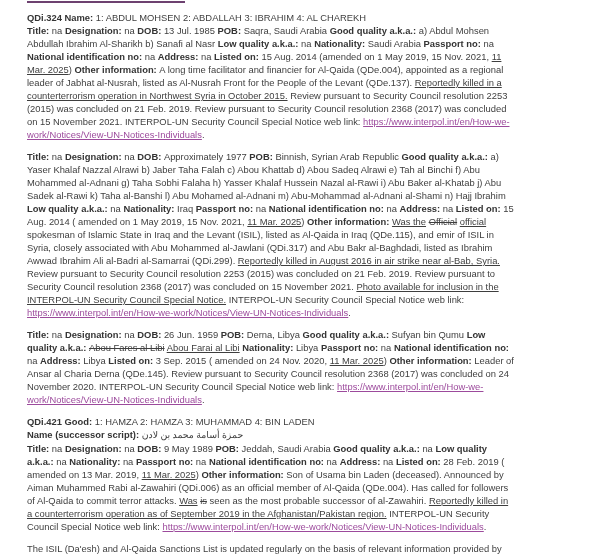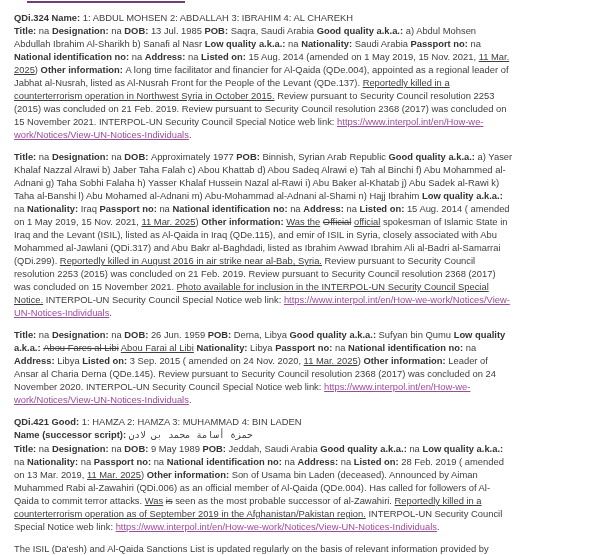--- a/index.html
+++ b/index.html
@@ -4,41 +4,41 @@
 <style>
   * { box-sizing: border-box; }
   html, body { margin: 0; padding: 0; background: #ffffff; }
   body {
     width: 600px; height: 555px; overflow: hidden;
     font-family: "Liberation Sans", "DejaVu Sans", sans-serif;
   }
   .page {
     position: relative;
     width: 540px; height: 555px;
-    padding: 11px 26px 0 14px;
+    padding: 11px 26px 0 27px;
     font-size: 9.4px;
     line-height: 13px;
     color: var(--body-text, #3e3e3e);
     letter-spacing: 0px;
   }
   .cut-underline {
     position: absolute;
     top: 1px; left: 27px;
     width: 158px; height: 2px;
     background: var(--cut-underline, #6d4170);
   }
   .entry { margin: 0 0 9px 0; }
   p.line { margin: 0; padding: 0; }
   .b { font-weight: bold; color: #343434; }
   .u { text-decoration: underline; }
   .s { text-decoration: line-through; }
   a.lnk { cursor: pointer; }
   a.lnk-interpol { color: var(--link-interpol, #9c4a9c); }
   .footer-para { margin: 0 0 10px 0; }
-  .ar { font-family: Liberation Mono, monospace; unicode-bidi: embed; }
+  .ar { font-family: Liberation Serif, serif; unicode-bidi: embed; }
 </style>
 </head>
 <body>
 
 <main class="page">
   <div class="cut-underline"></div>
   <section id="entries-root">
       <div class="entry">
         <p class="line"><span class="b">QDi.324 Name: </span><span>1: ABDUL MOHSEN 2: ABDALLAH 3: IBRAHIM 4: AL CHAREKH</span></p>
         <p class="line"><span class="b">Title: </span><span>na </span><span class="b">Designation: </span><span>na </span><span class="b">DOB: </span><span>13 Jul. 1985 </span><span class="b">POB: </span><span>Saqra, Saudi Arabia  </span><span class="b">Good quality a.k.a.: </span><span>a) Abdul Mohsen Abdullah Ibrahim Al-Sharikh b) Sanafi al Nasr </span><span class="b">Low quality a.k.a.: </span><span>na </span><span class="b">Nationality: </span><span>Saudi Arabia </span><span class="b">Passport no: </span><span>na </span><span class="b">National identification no: </span><span>na </span><span class="b">Address: </span><span>na </span><span class="b">Listed on: </span><span>15 Aug. 2014 (amended on 1 May 2019, 15 Nov. 2021, </span><span class="u">11 Mar. 2025</span><span>) </span><span class="b">Other information: </span><span>A long time facilitator and financier for Al-Qaida (QDe.004), appointed as a regional leader of Jabhat al-Nusrah, listed as Al-Nusrah Front for the People of the Levant (QDe.137). </span><span class="u">Reportedly killed in a counterterrorism operation in Northwest Syria in October 2015.</span><span> Review pursuant to Security Council resolution 2253 (2015) was concluded on 21 Feb. 2019. Review pursuant to Security Council resolution 2368 (2017) was concluded on 15 November 2021. INTERPOL-UN Security Council Special Notice web link: </span><a href="#" class="lnk lnk-interpol">https://www.interpol.int/en/How-we-work/Notices/View-UN-Notices-Individuals</a><span>.</span></p>

